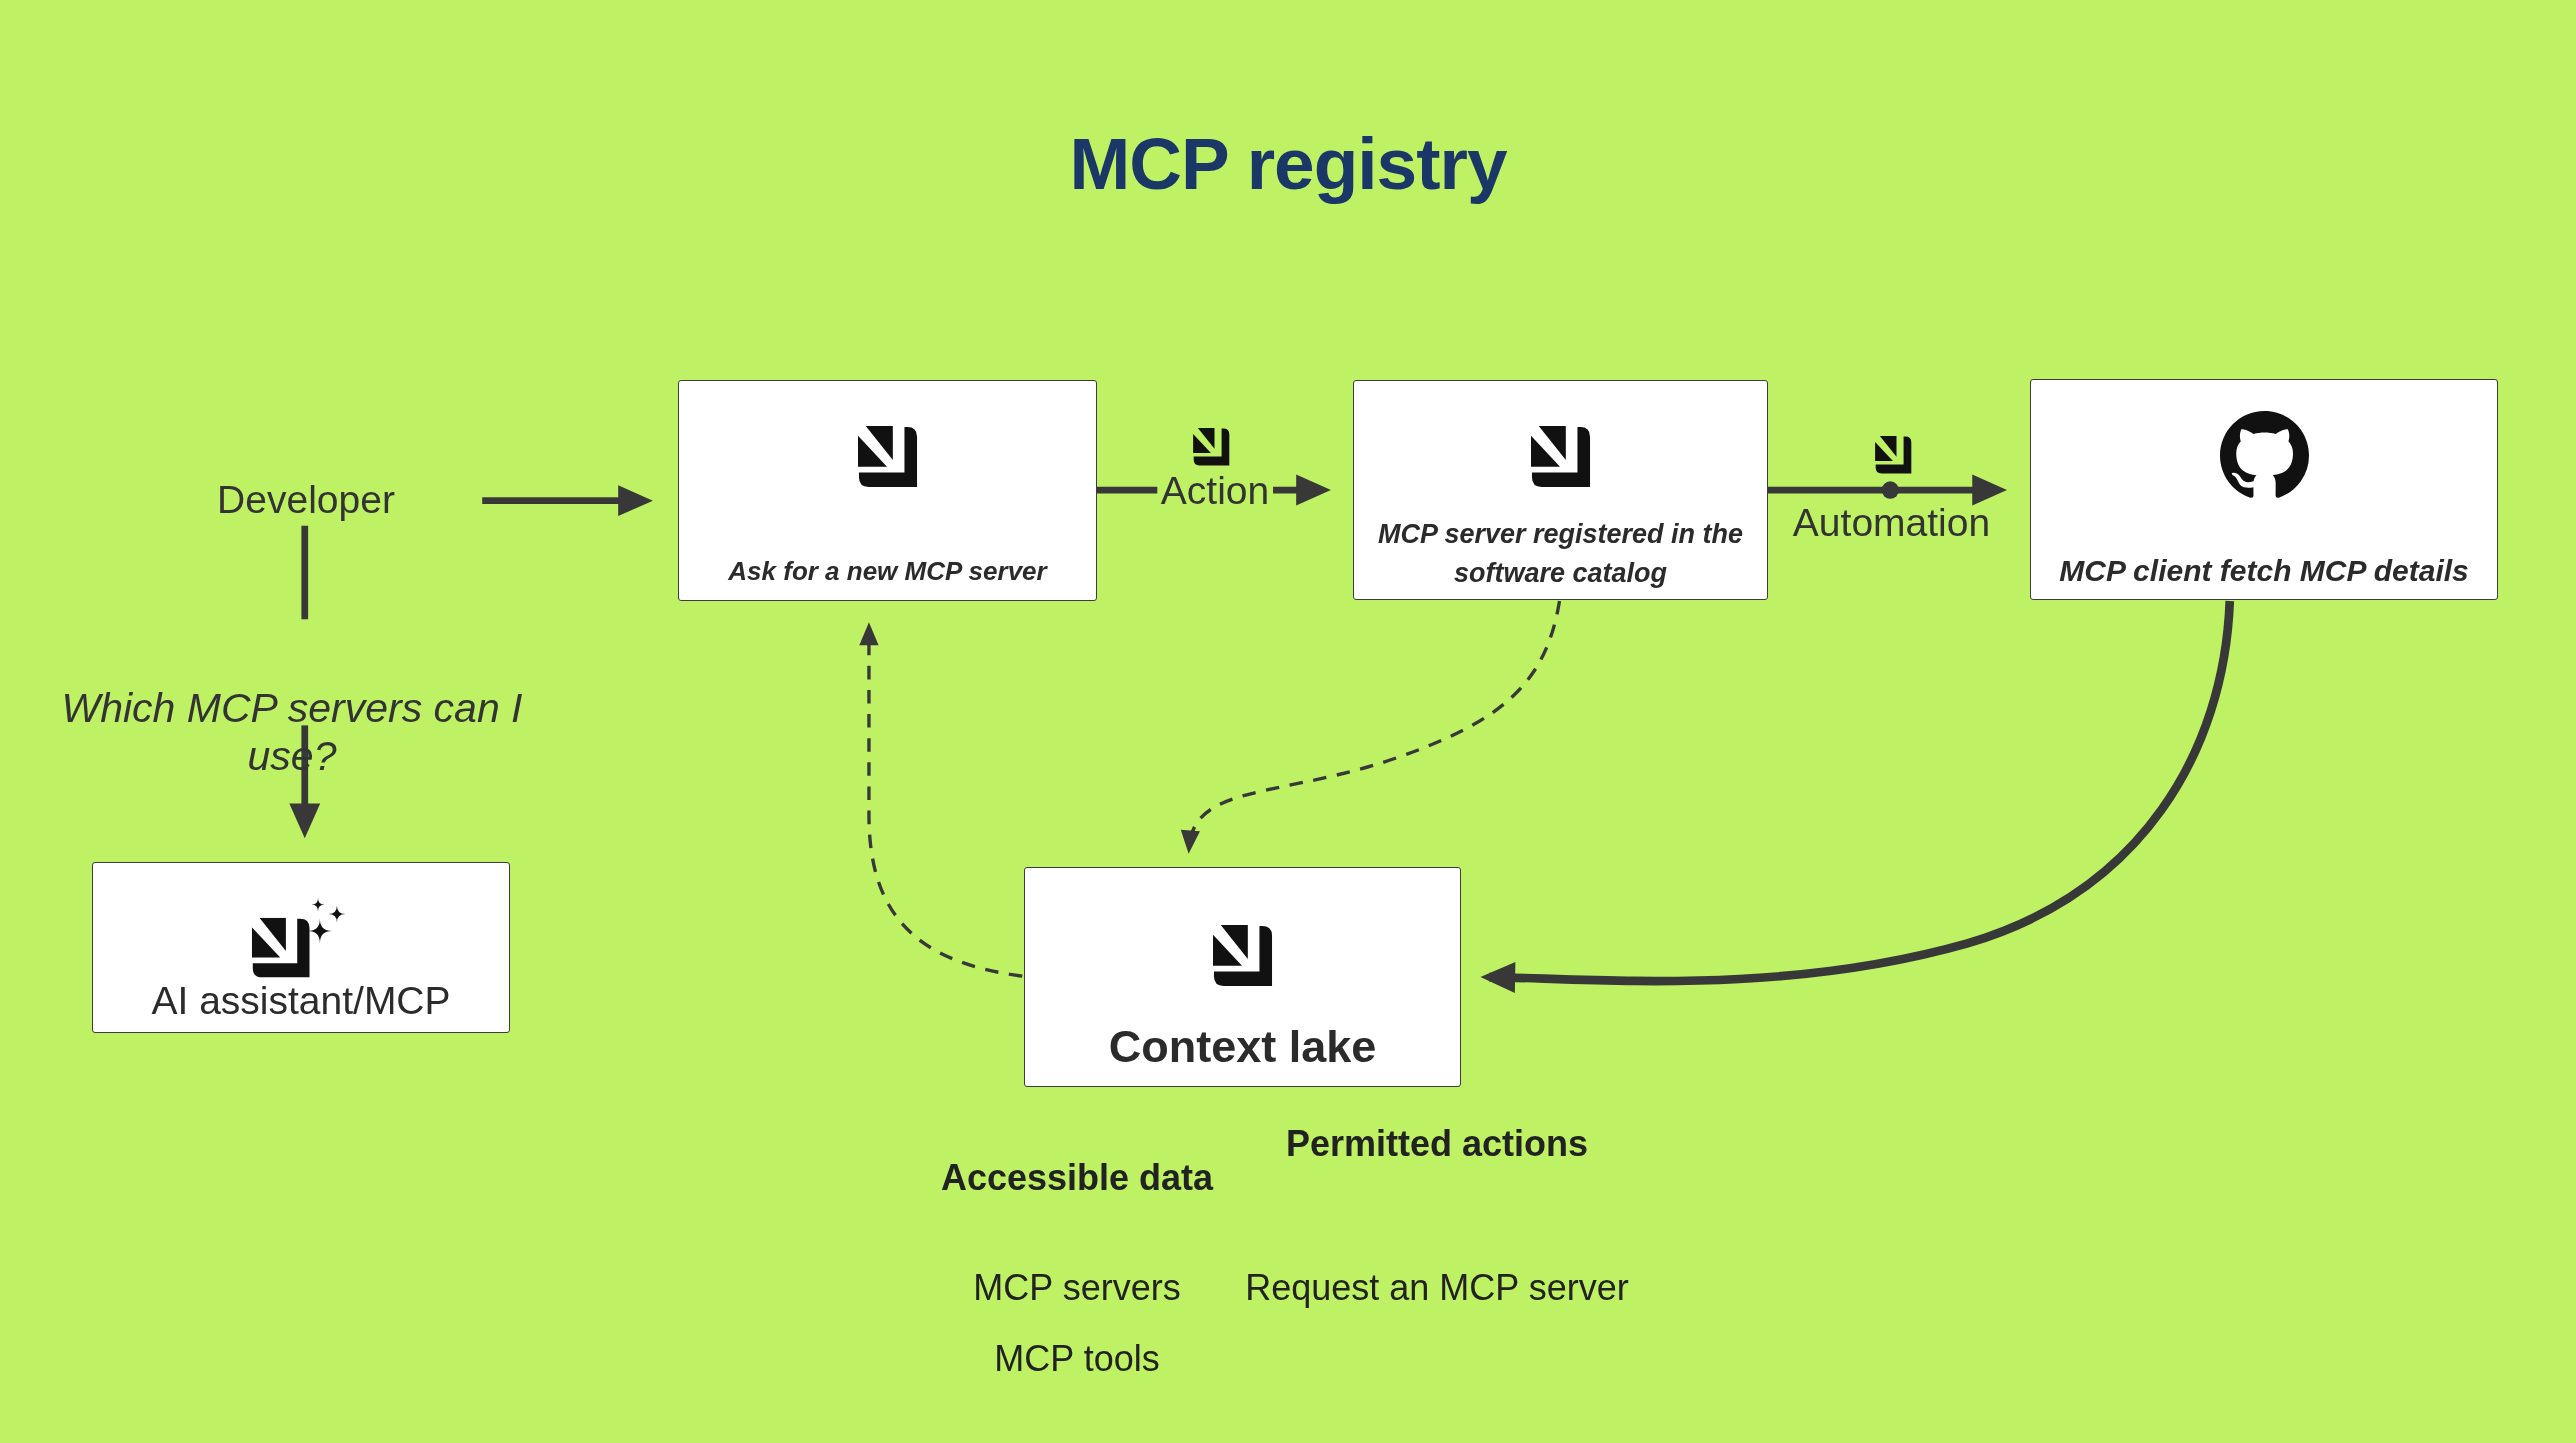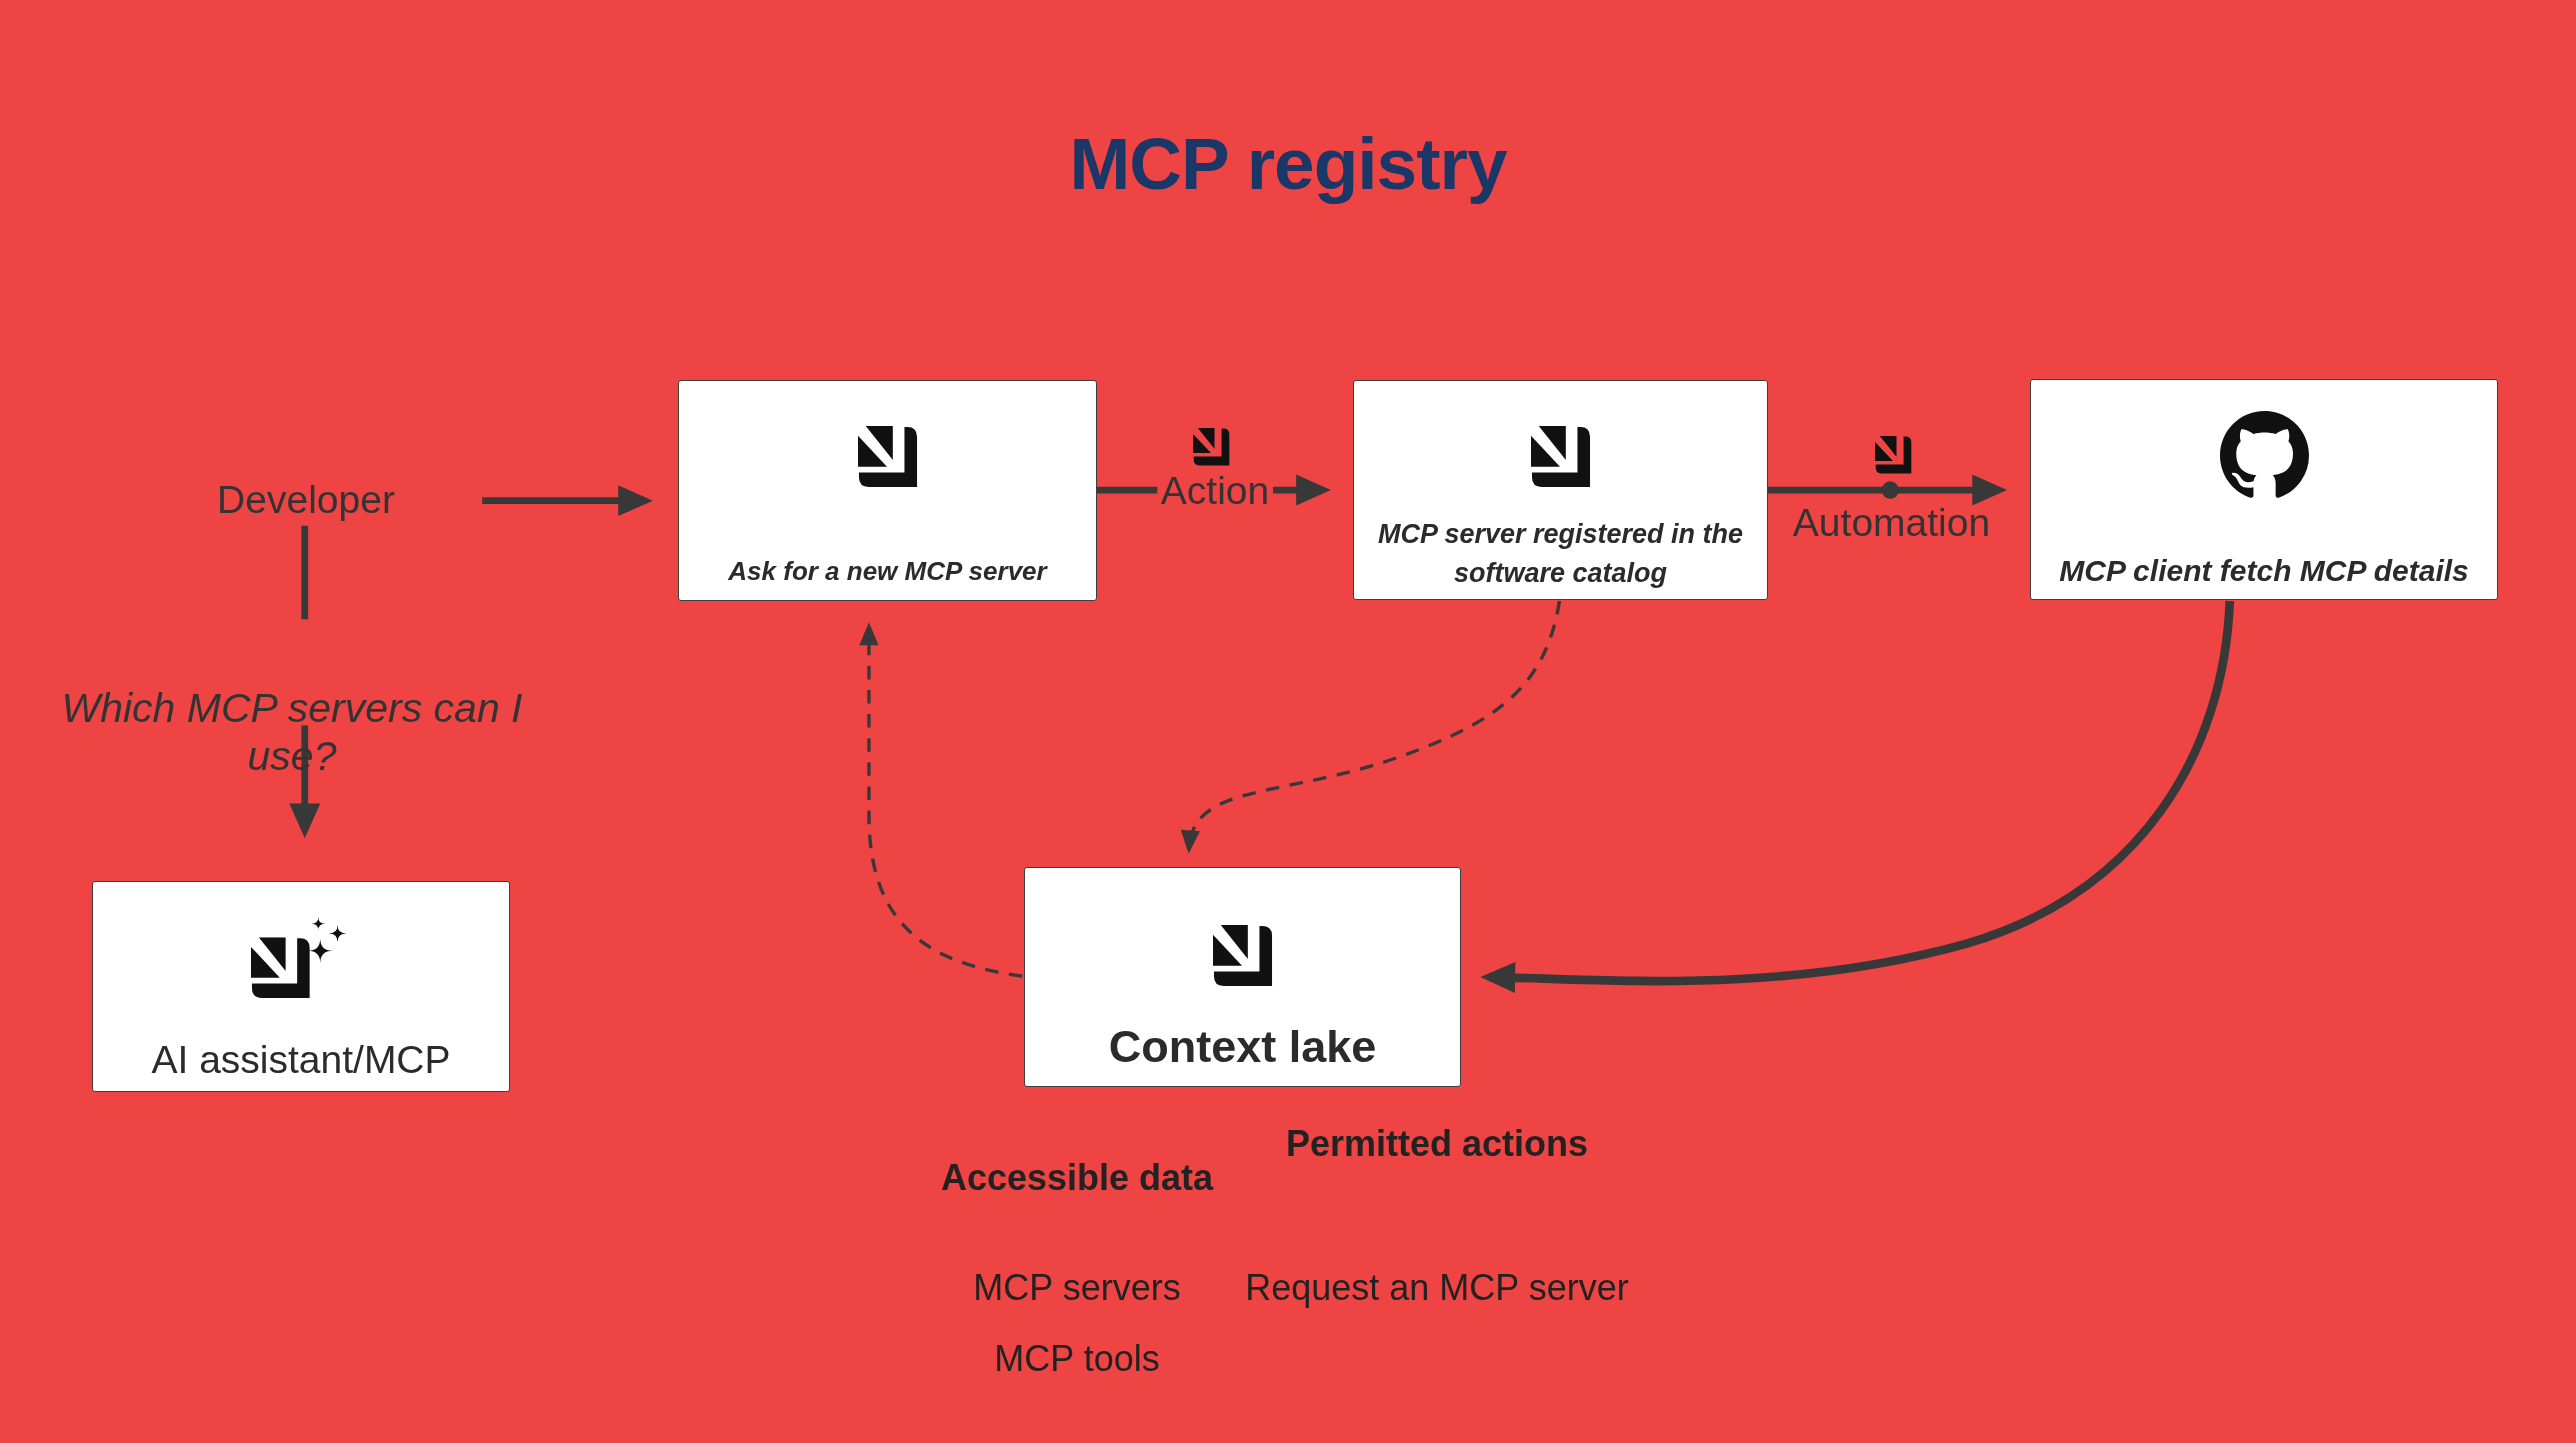--- a/index.html
+++ b/index.html
@@ -1,17 +1,17 @@
 <!DOCTYPE html>
 <html><head>
 <meta charset="utf-8">
 <style>
   html,body{margin:0;padding:0;background:#ffffff;}
   .canvas{
-    position:relative;width:2576px;height:1444px;background:#ef4444;overflow:hidden;
+    position:relative;width:2576px;height:1444px;background:#bef264;overflow:hidden;
     font-family:"Liberation Sans",sans-serif;color:#333333;
   }
   .title{
     position:absolute;left:0;right:0;top:122px;text-align:center;
     font-size:73px;font-weight:bold;color:#1b3767;letter-spacing:-1px;
   }
   .wires{position:absolute;left:0;top:0;width:2576px;height:1444px;}
   .node{
     position:absolute;box-sizing:border-box;background:#ffffff;
     border:1.9px solid #3d3d3d;border-radius:3px;
@@ -108,21 +108,21 @@
     <div class="node-label" style="font-size:27px;line-height:39px;width:100%;padding-bottom:5.8px;">MCP server registered in the software catalog</div>
   </div>
 
   <div class="node" style="left:2030px;top:379px;width:468px;height:221px;">
     <svg class="icon-svg" style="margin-top:31px;" width="89" height="89" viewBox="0 0 16 16">
       <path fill="#111111" fill-rule="evenodd" d="M8 0C3.58 0 0 3.58 0 8c0 3.54 2.29 6.53 5.47 7.59.4.07.55-.17.55-.38 0-.19-.01-.82-.01-1.49-2.01.37-2.53-.49-2.69-.94-.09-.23-.48-.94-.82-1.13-.28-.15-.68-.52-.01-.53.63-.01 1.08.58 1.23.82.72 1.21 1.87.87 2.33.66.07-.52.28-.87.51-1.07-1.78-.2-3.64-.89-3.64-3.95 0-.87.31-1.59.82-2.15-.08-.2-.36-1.02.08-2.12 0 0 .67-.21 2.2.82.64-.18 1.32-.27 2-.27s1.36.09 2 .27c1.53-1.04 2.2-.82 2.2-.82.44 1.1.16 1.92.08 2.12.51.56.82 1.27.82 2.15 0 3.07-1.87 3.75-3.65 3.95.29.25.54.73.54 1.48 0 1.07-.01 1.93-.01 2.2 0 .21.15.46.55.38A8.012 8.012 0 0 0 16 8c0-4.42-3.58-8-8-8z"></path>
     </svg>
     <div class="node-label nowrap" style="font-size:30px;">MCP client fetch MCP details</div>
   </div>
 
-  <div class="node" style="left:92px;top:881px;width:418px;height:211px;">
+  <div class="node" style="left:92px;top:862px;width:418px;height:171px;">
     <svg class="icon-svg" style="margin-top:34px;" width="100" height="83" viewBox="0 0 104 86">
       <use href="#port-logo" y="22" width="62" height="64"></use>
       <path fill="#111111" d="M70 1 Q70 8 77 8 Q70 8 70 15 Q70 8 63 8 Q70 8 70 1 Z"></path>
       <path fill="#111111" d="M90 9 Q90 18 99 18 Q90 18 90 27 Q90 18 81 18 Q90 18 90 9 Z"></path>
       <path fill="#111111" d="M72 23 Q72 36 85 36 Q72 36 72 49 Q72 36 59 36 Q72 36 72 23 Z"></path>
     </svg>
     <div class="node-label nowrap plain" style="font-size:39px;line-height:46px;">AI assistant/MCP</div>
   </div>
 
   <div class="node" style="left:1024px;top:867px;width:437px;height:220px;">

